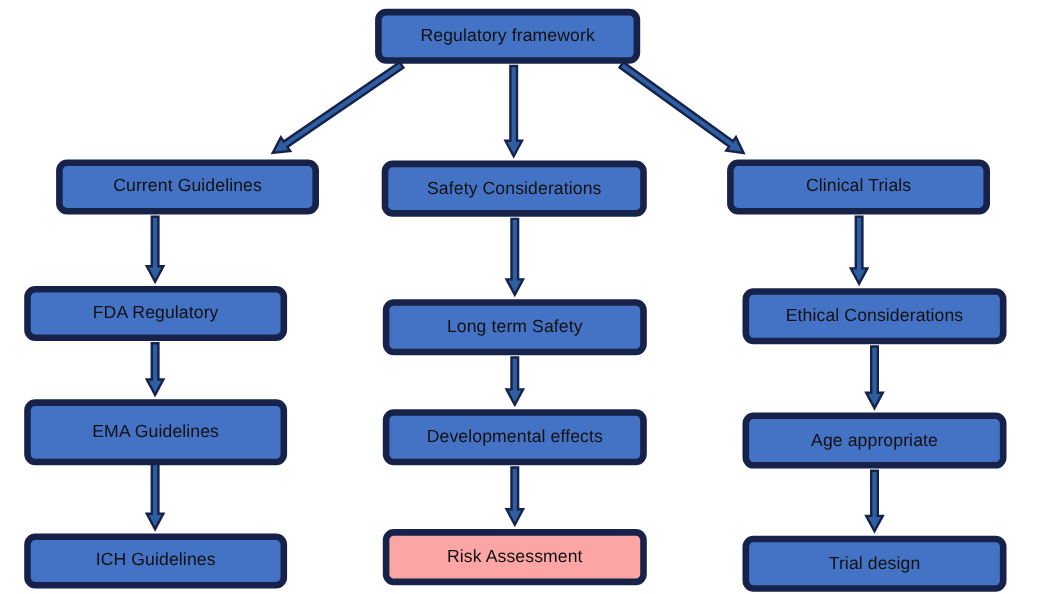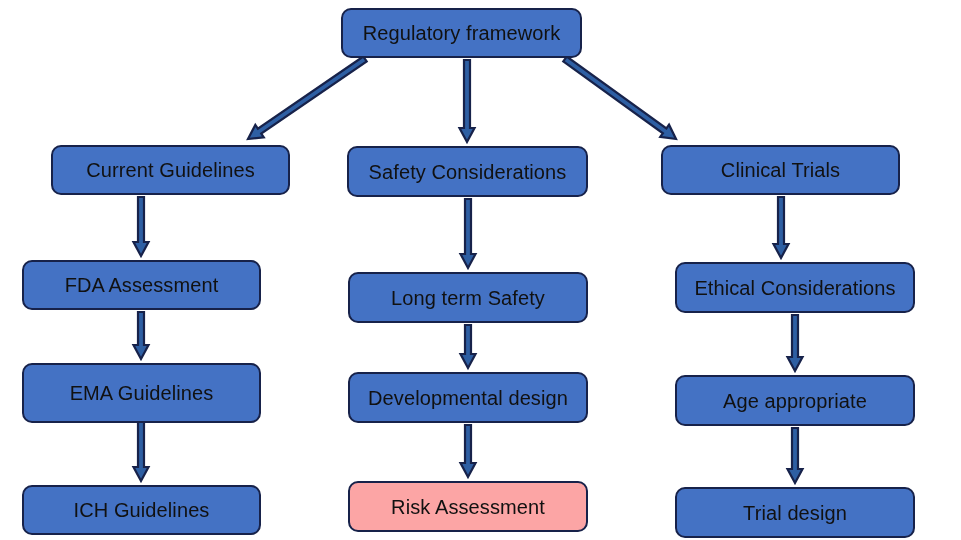--- a/index.html
+++ b/index.html
@@ -20,27 +20,27 @@
     left: 0;
     top: 0;
     width: 961px;
     height: 540px;
     pointer-events: none;
   }
   .node {
     position: absolute;
     box-sizing: border-box;
     background: #4472C4;
-    border: 2px solid #fca5a5;
+    border: 6px solid #fca5a5;
     border-radius: 10px;
     display: flex;
     align-items: center;
     justify-content: center;
     color: #111111;
-    font-size: 20px;
+    font-size: 16px;
     font-weight: 400;
     letter-spacing: 0.1px;
     line-height: 1.1;
     white-space: nowrap;
     z-index: 3;
   }
 </style>
 </head>
 <body>
 
@@ -59,36 +59,36 @@
       <polygon points="792.00,315.00 792.00,357.00 787.50,357.00 795.00,371.00 802.50,357.00 798.00,357.00 798.00,315.00" fill="#2E5FA3" stroke="#17224A" stroke-width="2.2" stroke-linejoin="miter"></polygon>
       <polygon points="792.00,428.00 792.00,469.00 787.50,469.00 795.00,483.00 802.50,469.00 798.00,469.00 798.00,428.00" fill="#2E5FA3" stroke="#17224A" stroke-width="2.2" stroke-linejoin="miter"></polygon>
     </svg>
 <div class="node" style="left: 341px; top: 8px; width: 241px; height: 50px; background: rgb(68, 114, 196); border-color: rgb(23, 34, 74);">
       <span style="color: rgb(17, 17, 17);">Regulatory framework</span>
     </div>
     <div class="node" style="left: 22px; top: 145px; width: 239px; height: 50px; background: rgb(68, 114, 196); border-color: rgb(23, 34, 74); margin-left: 29px;">
       <span style="color: rgb(17, 17, 17);">Current Guidelines</span>
     </div>
     <div class="node" style="left: 22px; top: 260px; width: 239px; height: 50px; background: rgb(68, 114, 196); border-color: rgb(23, 34, 74);">
-      <span style="color: rgb(17, 17, 17);">FDA Assessment</span>
+      <span style="color: rgb(17, 17, 17);">FDA Regulatory</span>
     </div>
     <div class="node" style="left: 22px; top: 363px; width: 239px; height: 60px; background: rgb(68, 114, 196); border-color: rgb(23, 34, 74);">
       <span style="color: rgb(17, 17, 17);">EMA Guidelines</span>
     </div>
     <div class="node" style="left: 22px; top: 485px; width: 239px; height: 50px; background: rgb(68, 114, 196); border-color: rgb(23, 34, 74);">
       <span style="color: rgb(17, 17, 17);">ICH Guidelines</span>
     </div>
     <div class="node" style="left: 348px; top: 272px; width: 240px; height: 51px; background: rgb(68, 114, 196); border-color: rgb(23, 34, 74);">
       <span style="color: rgb(17, 17, 17);">Long term Safety</span>
     </div>
     <div class="node" style="left: 347px; top: 146px; width: 241px; height: 51px; background: rgb(68, 114, 196); border-color: rgb(23, 34, 74);">
       <span style="color: rgb(17, 17, 17);">Safety Considerations</span>
     </div>
     <div class="node" style="left: 348px; top: 372px; width: 240px; height: 51px; background: rgb(68, 114, 196); border-color: rgb(23, 34, 74);">
-      <span style="color: rgb(17, 17, 17);">Developmental design</span>
+      <span style="color: rgb(17, 17, 17);">Developmental effects</span>
     </div>
     <div class="node" style="left: 348px; top: 481px; width: 240px; height: 51px; background: #fca5a5; border-color: rgb(23, 34, 74);">
       <span style="color: rgb(17, 17, 17);">Risk Assessment</span>
     </div>
     <div class="node" style="left: 661px; top: 145px; width: 239px; height: 50px; background: rgb(68, 114, 196); border-color: rgb(23, 34, 74);">
       <span style="color: rgb(17, 17, 17);">Clinical Trials</span>
     </div>
     <div class="node" style="left: 675px; top: 262px; width: 240px; height: 51px; background: rgb(68, 114, 196); border-color: rgb(23, 34, 74);">
       <span style="color: rgb(17, 17, 17);">Ethical Considerations</span>
     </div>

